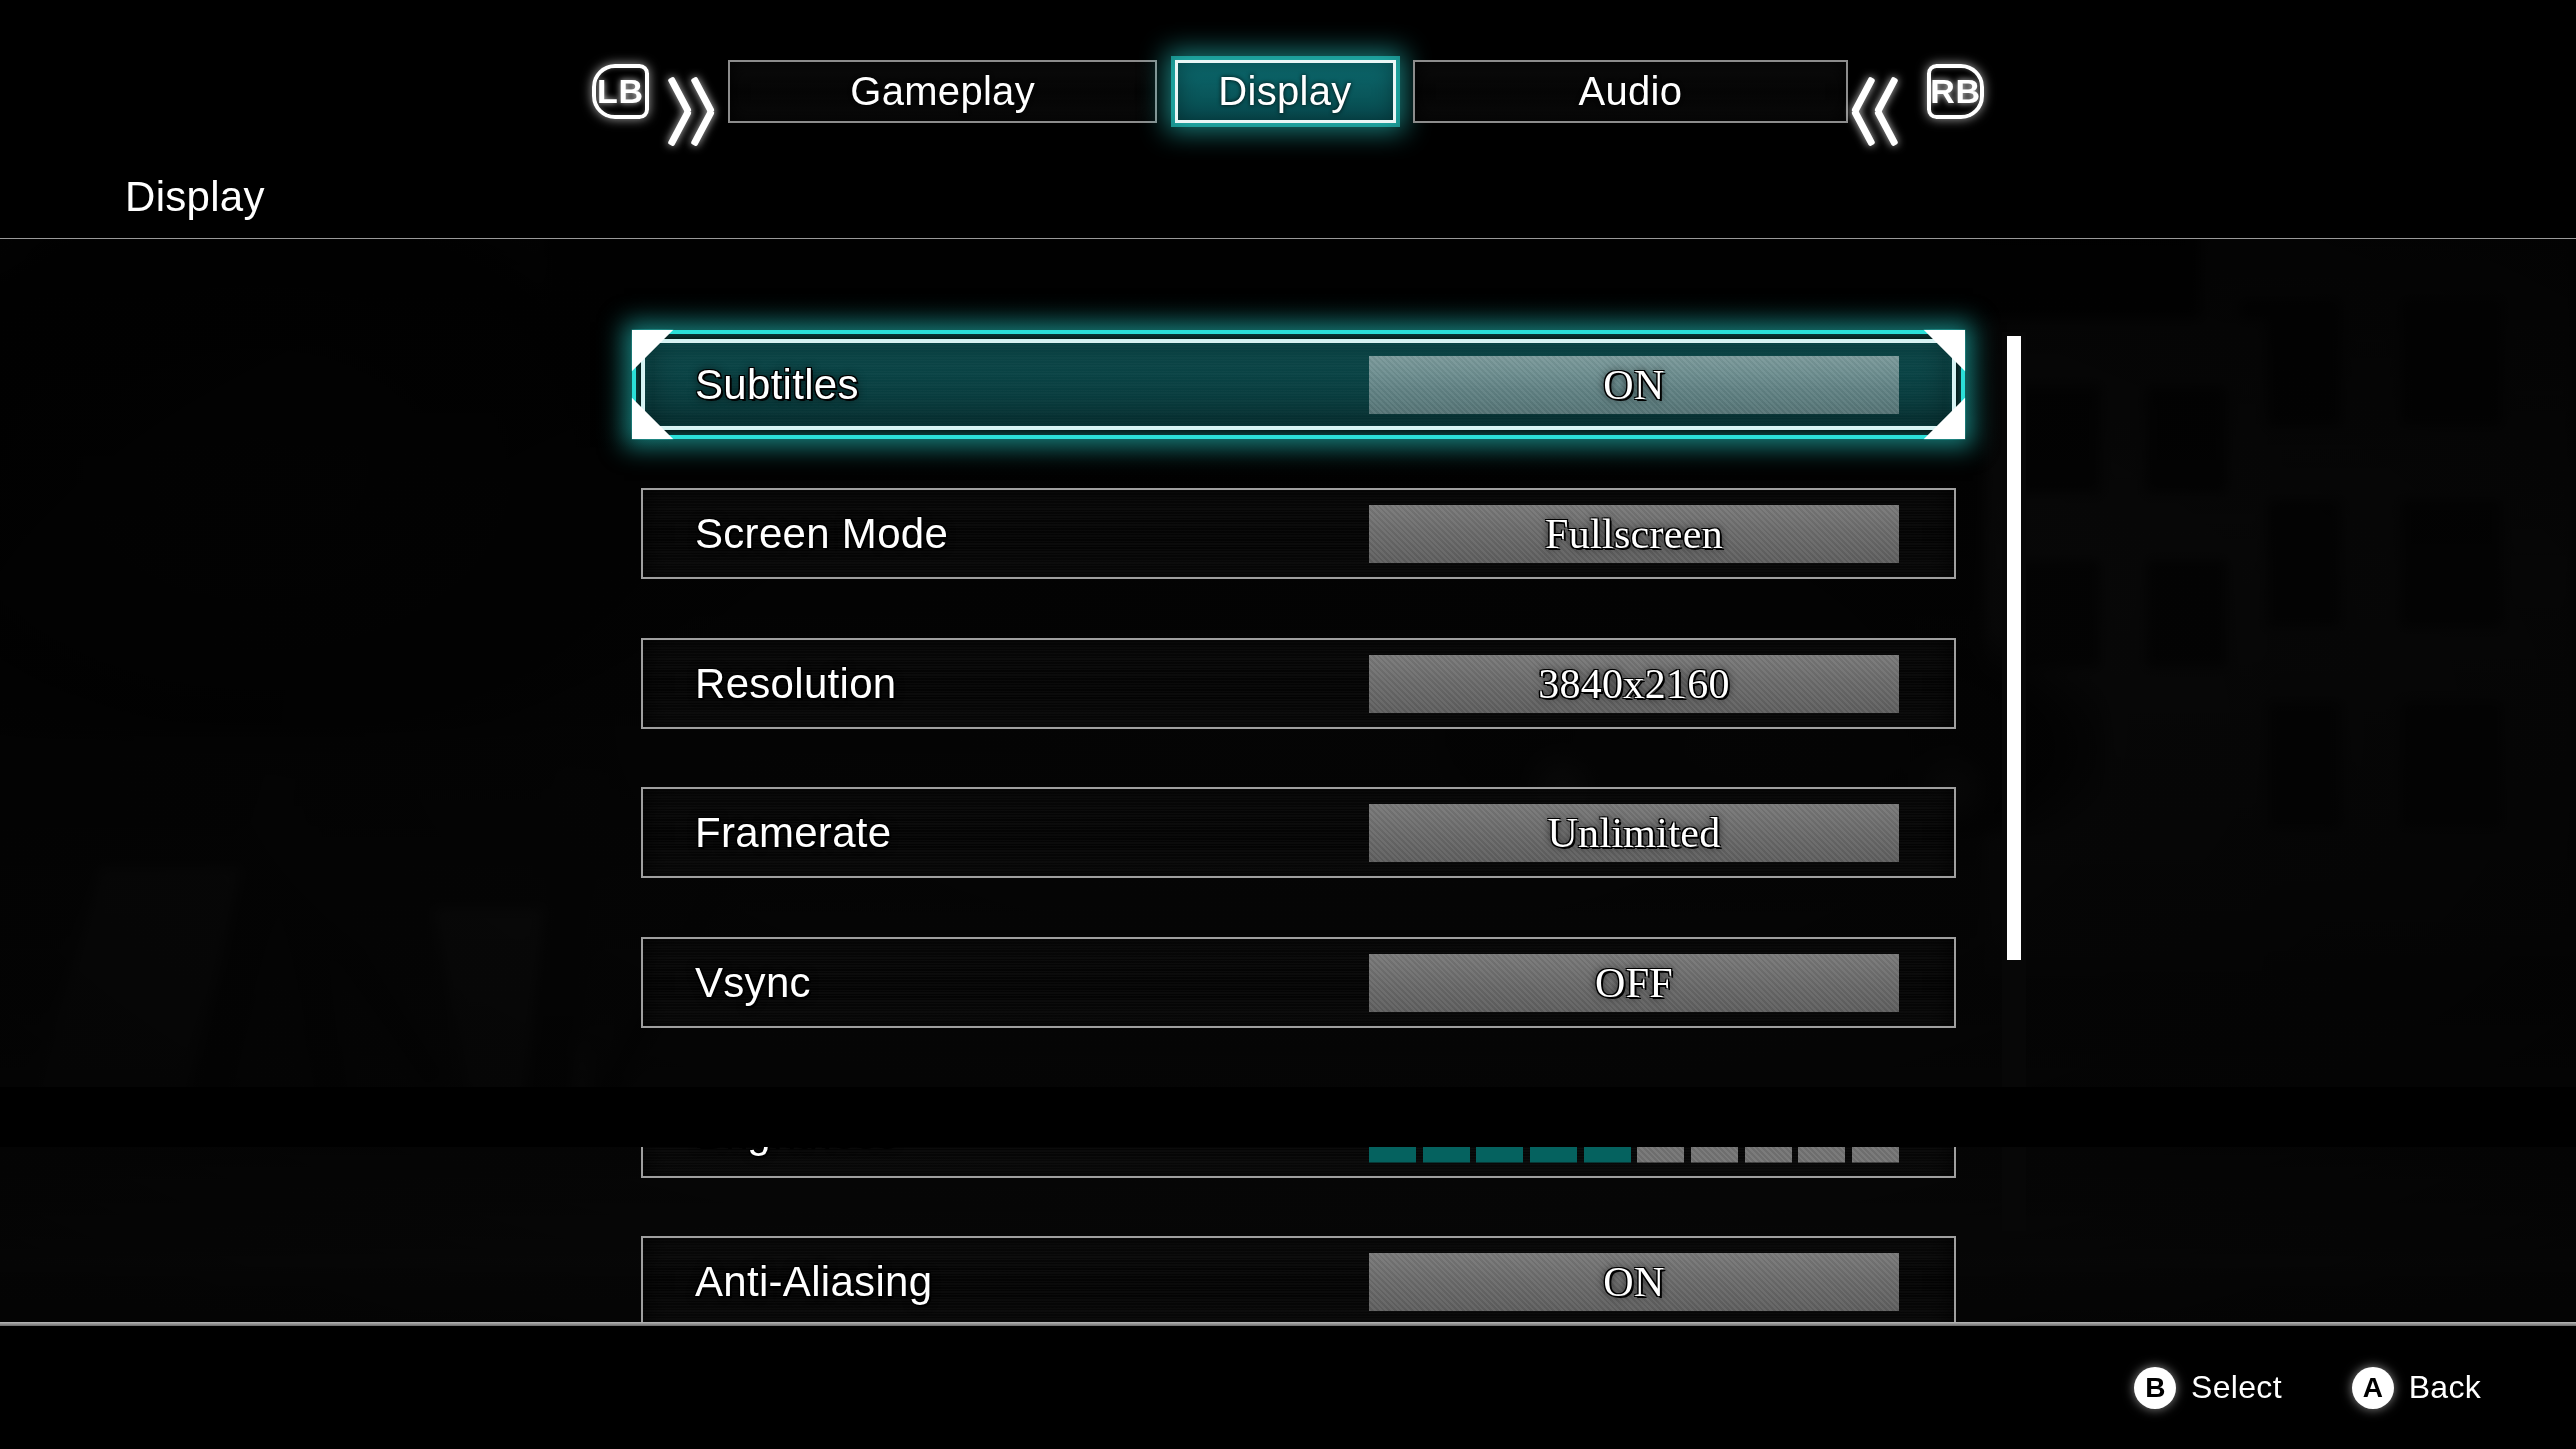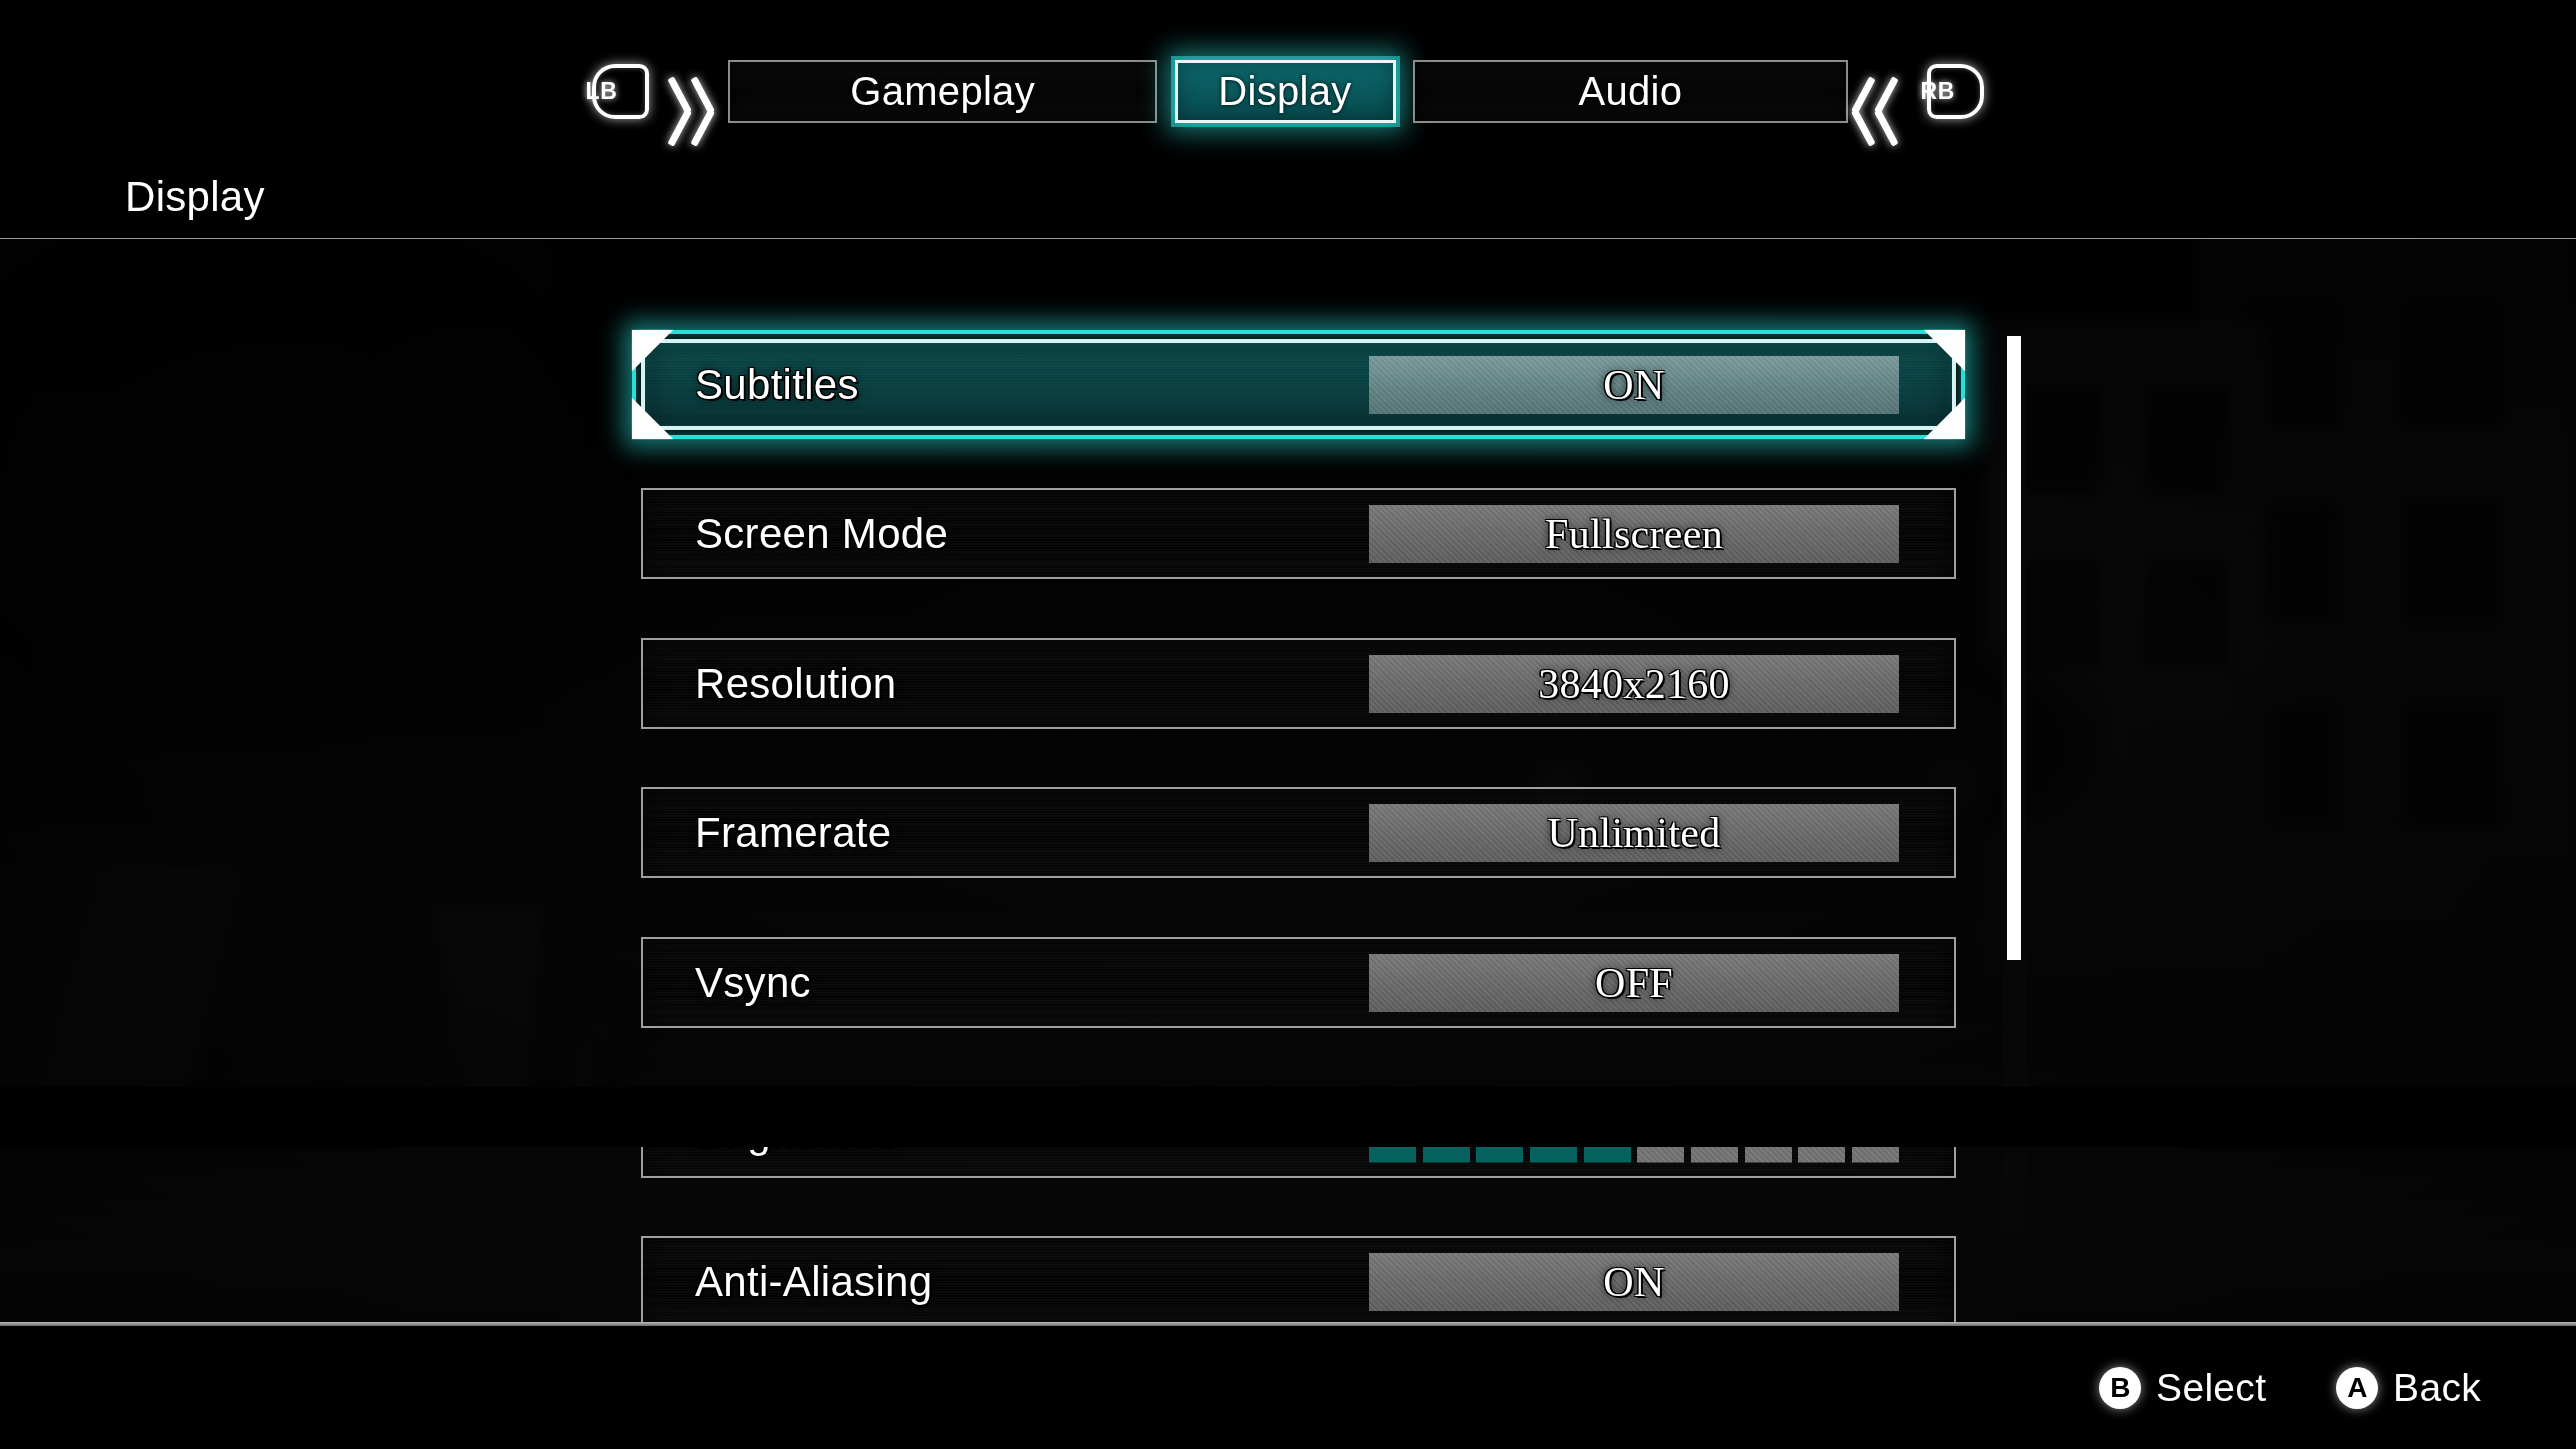--- a/index.html
+++ b/index.html
@@ -78,22 +78,22 @@
   #topbar {
     position:absolute; left:0; top:0; width:2576px; height:238px;
     background:#000; z-index:10;
   }
   #tabrow {
     position:absolute; left:0; top:52px; width:2576px; height:79px;
     display:flex; align-items:center; justify-content:center; gap:0;
   }
   .bumper {
     width:70px; height:60px; position:relative; flex:0 0 auto;
-    display:flex; align-items:center; 
-    color:#fff; font-size:23px; font-weight:700; letter-spacing:0.7px;
+    display:flex; align-items:center; justify-content:center;
+    color:#fff; font-size:34px; font-weight:700; letter-spacing:0.7px;
     text-shadow:0 0 6.7px rgba(255,255,255,.85);
   }
   .bumper .shell {
     position:absolute; inset:2.7px 6.7px 2.7px 6.7px;
     border:4.7px solid #fff; border-radius:9.4px;
     box-shadow:0 0 10.7px rgba(255,255,255,.65), inset 0 0 5.4px rgba(255,255,255,.3);
   }
   .bumper.lb .shell { border-radius:23px 9.4px 9.4px 23px; }
   .bumper.rb .shell { border-radius:9.4px 23px 23px 9.4px; }
   .bumper span { position:relative; z-index:2; }
@@ -260,21 +260,21 @@
     display:flex; align-items:center; justify-content:flex-end;
     padding-right:95px; gap:70px;
   }
   .hint { display:flex; align-items:center; gap:14.8px; }
   .btnglyph {
     width:42px; height:42px; border-radius:50%; background:#fff;
     display:flex; align-items:center; justify-content:center;
     color:#000; font-size:28px; font-weight:700; line-height:1;
     box-shadow:0 0 10.7px rgba(255,255,255,.55);
   }
-  .hintlabel { color:#fff; font-size:39px; letter-spacing:0.3px; }
+  .hintlabel { color:#fff; font-size:32px; letter-spacing:0.3px; }
 </style>
 </head>
 <body>
 
 <div id="screen">
 
   <div id="bg">
     <div class="scene">
       <div class="sky"></div>
 

